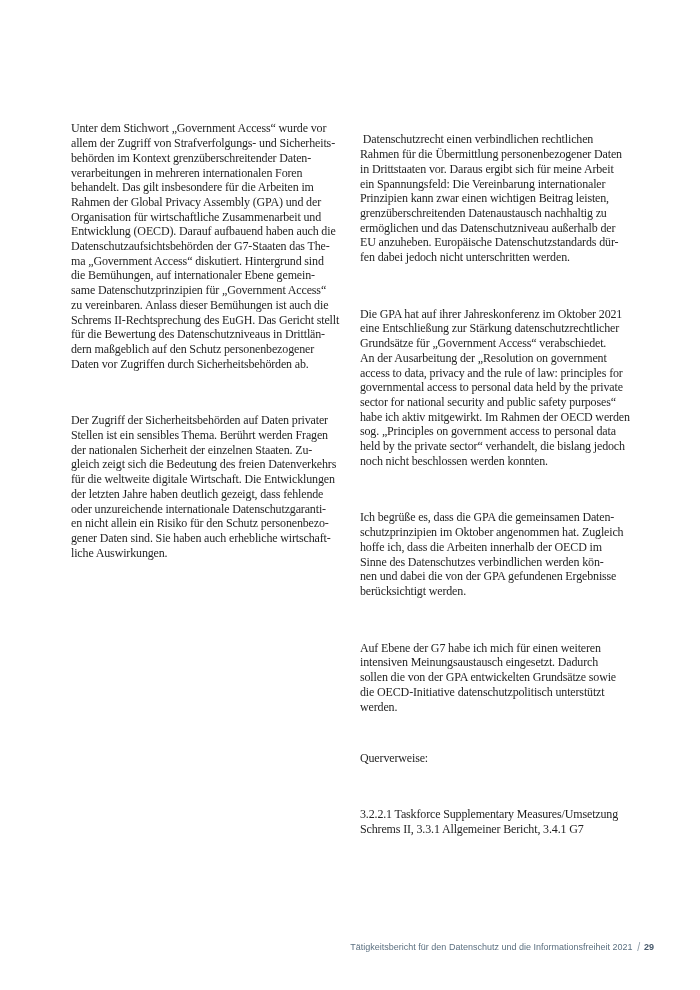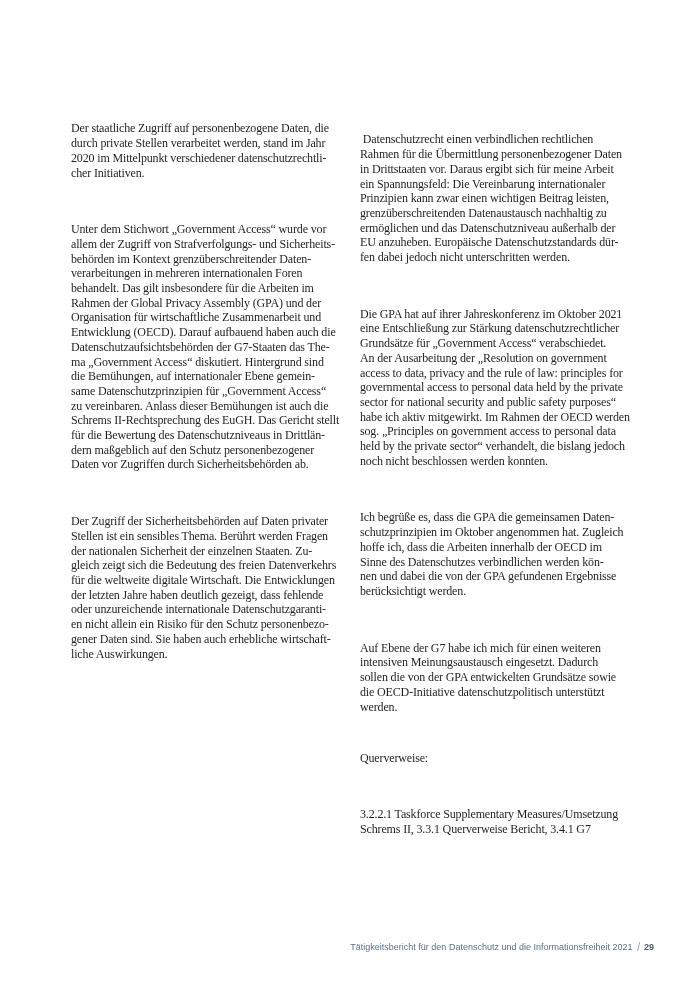--- a/index.html
+++ b/index.html
@@ -54,24 +54,20 @@
   }
 </style>
 </head>
 <body>
 
 <div class="page">
 
   <div class="columns">
 
     <div class="col col-left">
-      <p>Der staatliche Zugriff auf personenbezogene Daten, die
-durch private Stellen verarbeitet werden, stand im Jahr
-2020 im Mittelpunkt verschiedener datenschutzrechtli-
-cher Initiativen.</p>
       <p>Unter dem Stichwort „Government Access“ wurde vor
 allem der Zugriff von Strafverfolgungs- und Sicherheits-
 behörden im Kontext grenzüberschreitender Daten-
 verarbeitungen in mehreren internationalen Foren
 behandelt. Das gilt insbesondere für die Arbeiten im
 Rahmen der Global Privacy Assembly (GPA) und der
 Organisation für wirtschaftliche Zusammenarbeit und
 Entwicklung (OECD). Darauf aufbauend haben auch die
 Datenschutzaufsichtsbehörden der G7-Staaten das The-
 ma „Government Access“ diskutiert. Hintergrund sind
@@ -121,21 +117,21 @@
 Sinne des Datenschutzes verbindlichen werden kön-
 nen und dabei die von der GPA gefundenen Ergebnisse
 berücksichtigt werden.</p>
       <p class="mb-tight">Auf Ebene der G7 habe ich mich für einen weiteren
 intensiven Meinungsaustausch eingesetzt. Dadurch
 sollen die von der GPA entwickelten Grundsätze sowie
 die OECD-Initiative datenschutzpolitisch unterstützt
 werden.</p>
       <p class="crossref-heading">Querverweise:</p>
       <p>3.2.2.1 Taskforce Supplementary Measures/Umsetzung
-Schrems II, 3.3.1 Querverweise Bericht, 3.4.1 G7</p>
+Schrems II, 3.3.1 Allgemeiner Bericht, 3.4.1 G7</p>
     </div>
 
   </div>
 
   <div class="footer">
     <span>Tätigkeitsbericht für den Datenschutz und die Informationsfreiheit 2021</span>
     <span class="slash">/</span>
     <span class="pageno">29</span>
   </div>
 

